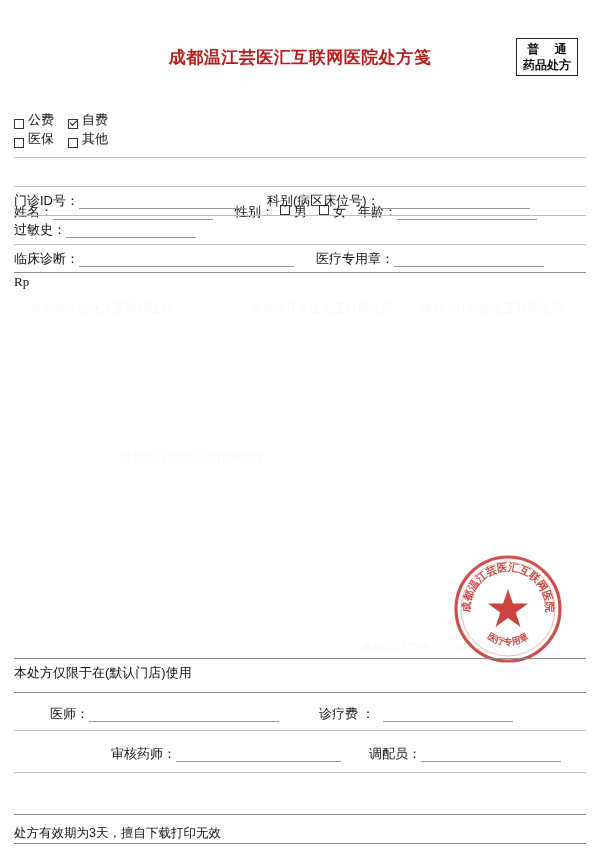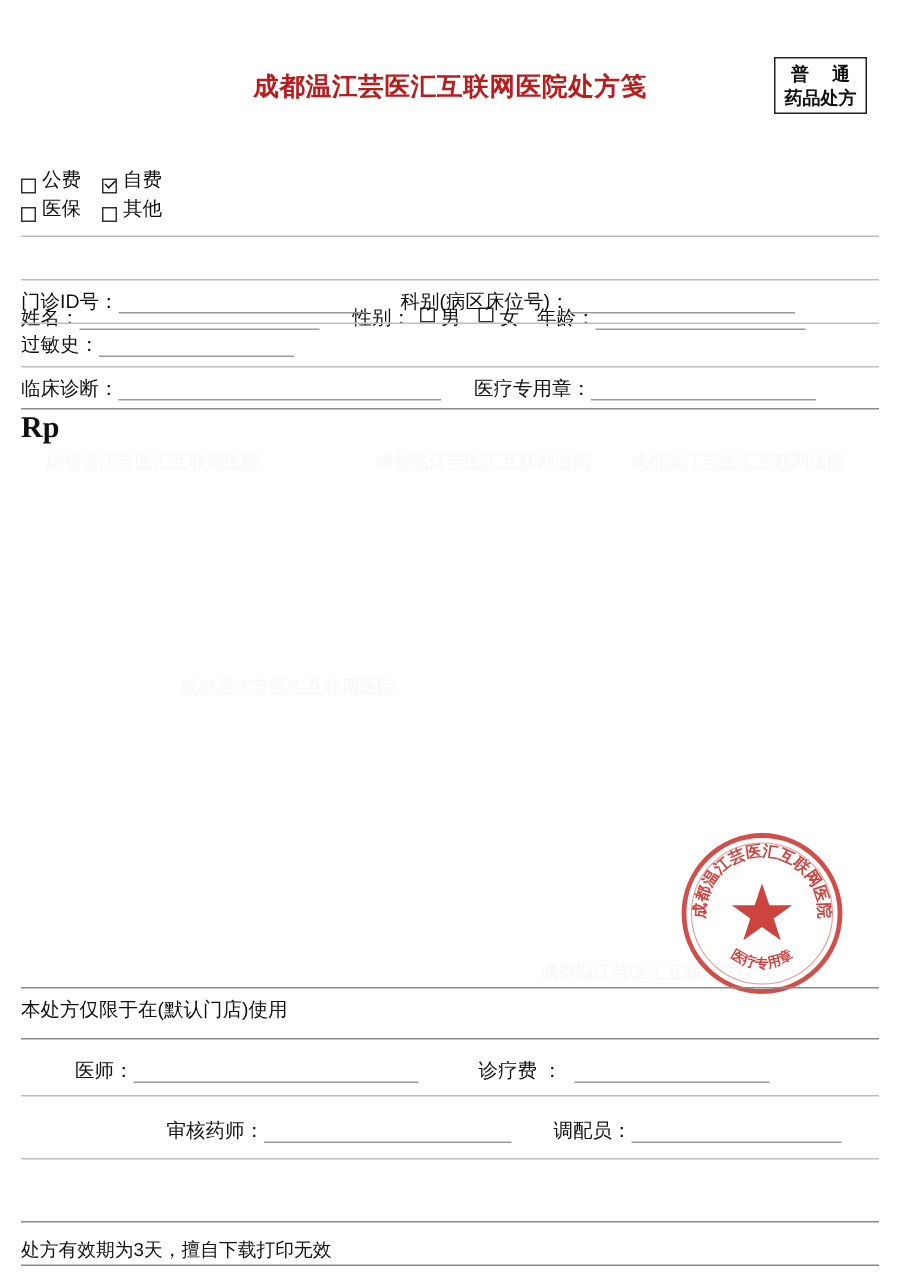--- a/index.html
+++ b/index.html
@@ -149,22 +149,22 @@
   }
   .gap {
     display: inline-block;
   }
 
   
   .rp {
     position: absolute;
     left: 14px;
     top: 274px;
-    font-size: 20px;
-    font-weight: bold;
+    font-size: 13px;
+    font-weight: normal;
     font-family: "Liberation Serif", serif;
   }
 
   
   .seal {
     position: absolute;
     left: 452px;
     top: 553px;
     width: 112px;
     height: 112px;

